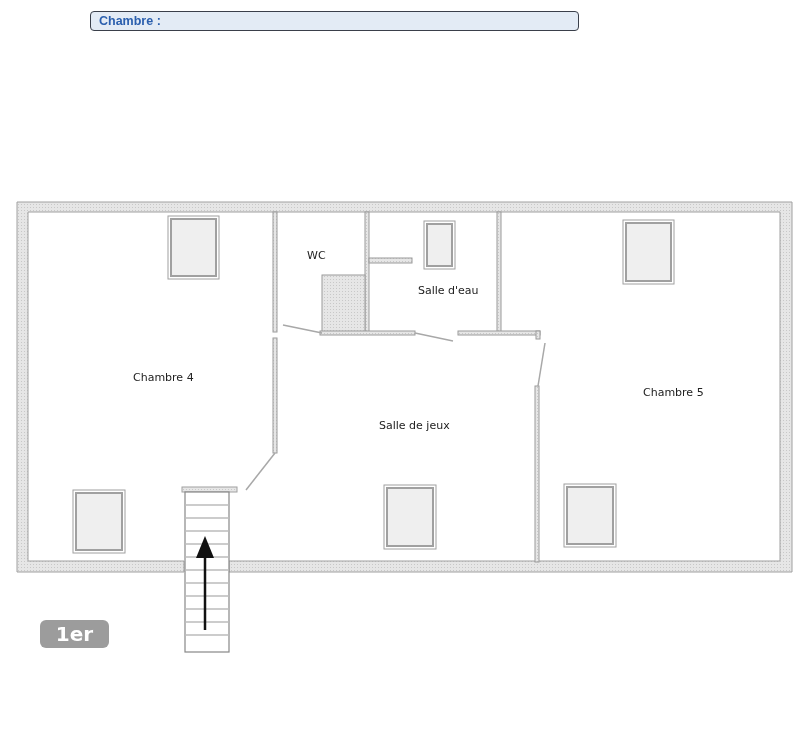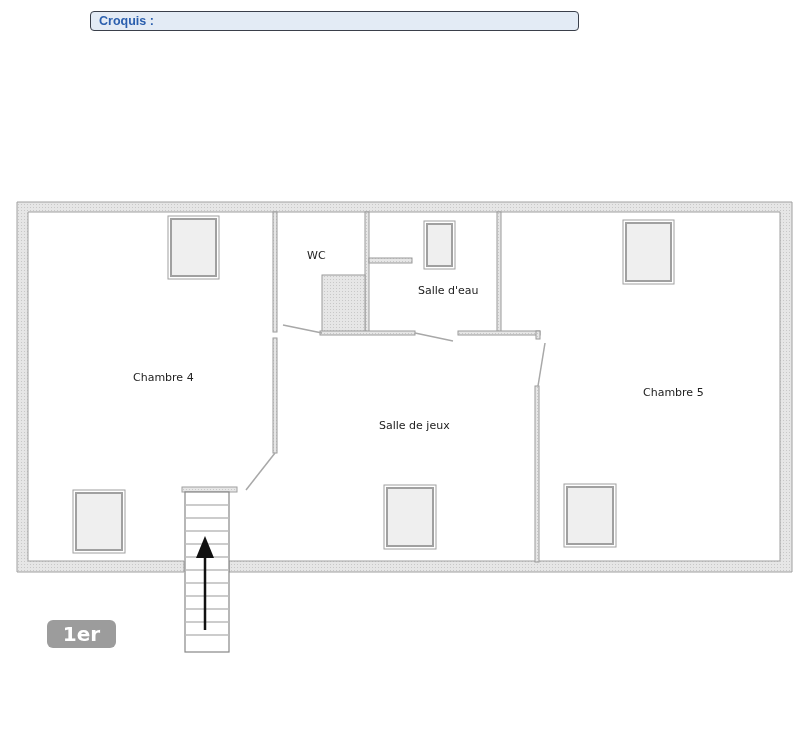--- a/index.html
+++ b/index.html
@@ -8,27 +8,27 @@
   .croquis-bar { position:absolute; left:90px; top:11px; width:489px; height:20px;
     box-sizing:border-box; border:1.5px solid #3a3f4a; border-radius:4px;
     background:#e3ebf5; }
   .croquis-label { position:absolute; left:8px; top:2px; font-size:12.5px;
     font-weight:bold; color:#2b5fae; font-family:"Liberation Sans", sans-serif; }
   svg.plan { position:absolute; left:0; top:0; }
   .room-label { font-family:"DejaVu Sans", sans-serif; font-size:11px; fill:#222; }
   .level-badge { position:absolute; left:40px; top:620px; width:69px; height:28px;
     background:#9c9c9c; border-radius:6px; color:#fff; font-weight:bold;
     font-size:20px; text-align:center; line-height:28px;
-    font-family:"DejaVu Sans", sans-serif;margin-left:7px; }
+    font-family:"DejaVu Sans", sans-serif; }
 </style>
 </head>
 <body>
 
 <div class="croquis-bar">
-  <span class="croquis-label">Croquis :</span>
+  <span class="croquis-label">Chambre :</span>
 </div>
 
 <svg class="plan" width="800" height="731" viewBox="0 0 800 731">
   <defs>
     <pattern id="hatch" width="3" height="3" patternUnits="userSpaceOnUse">
       <rect width="3" height="3" fill="#e6e6e6"></rect>
       <rect width="1" height="1" fill="#c8c8c8"></rect>
     </pattern>
   </defs>
 

